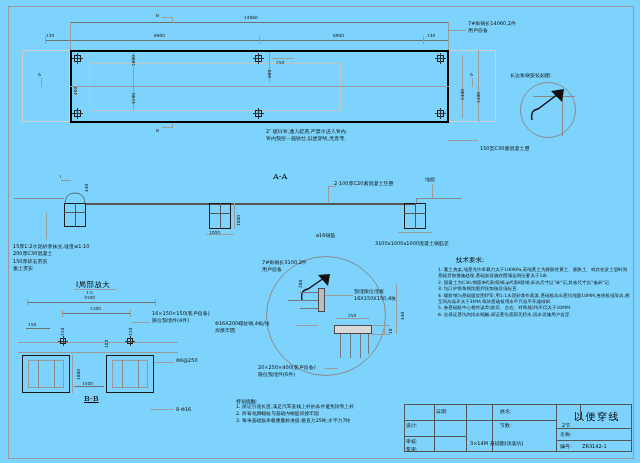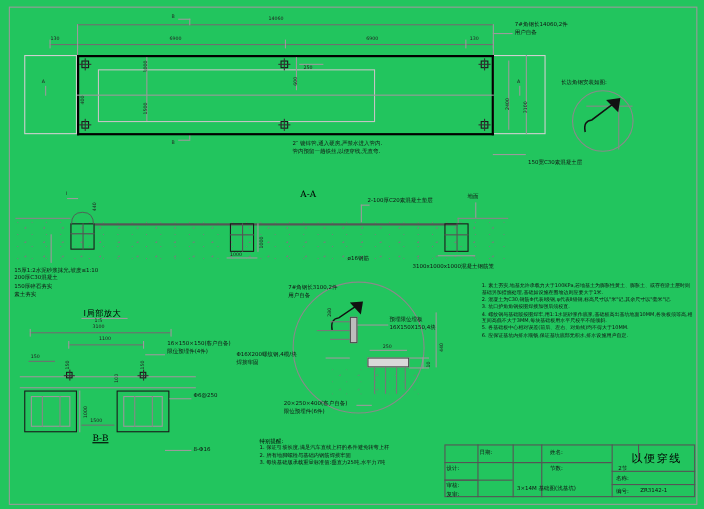--- a/index.html
+++ b/index.html
@@ -1,18 +1,18 @@
 <!DOCTYPE html>
 <html><head>
 <meta charset="utf-8">
 <style>
   html,body{margin:0;padding:0;background:#ffffff;}
   body{width:640px;height:463px;position:relative;overflow:hidden;
        font-family:"DejaVu Sans","Liberation Sans",sans-serif;color:#1a1a1a;}
-  .sheet{position:absolute;left:0;top:0;width:640px;height:463px;background:#22c55e;}
+  .sheet{position:absolute;left:0;top:0;width:640px;height:463px;background:#7dd3fc;}
   .frame{position:absolute;left:8px;top:6px;width:624px;height:451px;border:1px solid #9a9a9a;}
   .abs{position:absolute;}
   .dim{position:absolute;font-size:4.3px;color:#222;white-space:nowrap;}
   .vdim{position:absolute;font-size:4.3px;color:#222;white-space:nowrap;
         transform-origin:0 0;transform:rotate(-90deg);}
   .ln{position:absolute;background:#2b2b2b;}
   .ln.h{height:1px;}
   .ln.v{width:1px;}
   .thin{background:#6f6f6f;}
   .xthin{background:#9b9b9b;}
@@ -300,20 +300,21 @@
 
     <div class="secttitle" style="left:84px;top:394px;text-decoration:underline;">B-B</div>
 
     <div class="note" style="left:176px;top:357px;">Φ6@250</div>
     <div class="ln h xthin abs" style="left:154px;top:362px;width:20px;"></div>
     <div class="note" style="left:176px;top:406px;">8-Φ16</div>
     <div class="ln h xthin abs" style="left:150px;top:409px;width:24px;"></div>
   </div>
 
   <div style="position:absolute;left:438px;top:256px;width:192px;">
+    <div style="font-size:6.5px;margin-left:18px;color:#000;">技术要求:</div>
     <div style="font-size:4.55px;line-height:6.4px;margin-top:2px;color:#111;">
       <div>1. 素土夯实,地基允许承载力大于100KPa,若地基土为膨胀性黄土、膨胀土、或存在淤土层时则基础另加措施处理,基础如设施在围墙边则应要大于1米.</div>
       <div>2. 混凝土为C30,钢筋Φ代表Ⅰ级钢,φ代表Ⅱ级钢,标高尺寸以"米"记,其余尺寸以"毫米"记.</div>
       <div>3. 坑口护角角钢按图焊接加强后须校直.</div>
       <div>4. 螺纹钢与基础版按图焊牢,用1:1水泥砂浆作底浆,基础板高出基坑地面10MM,各块板须等高,相互间高低不大于3MM,每块基础板用水平尺校平不能倾斜.</div>
       <div>5. 各基础板中心相对误差(前后、左右、对角线)均不得大于10MM.</div>
       <div>6. 应保证基坑内排水顺畅,保证基坑底部无积水,排水设施用户自定.</div>
     </div>
   </div>
 

